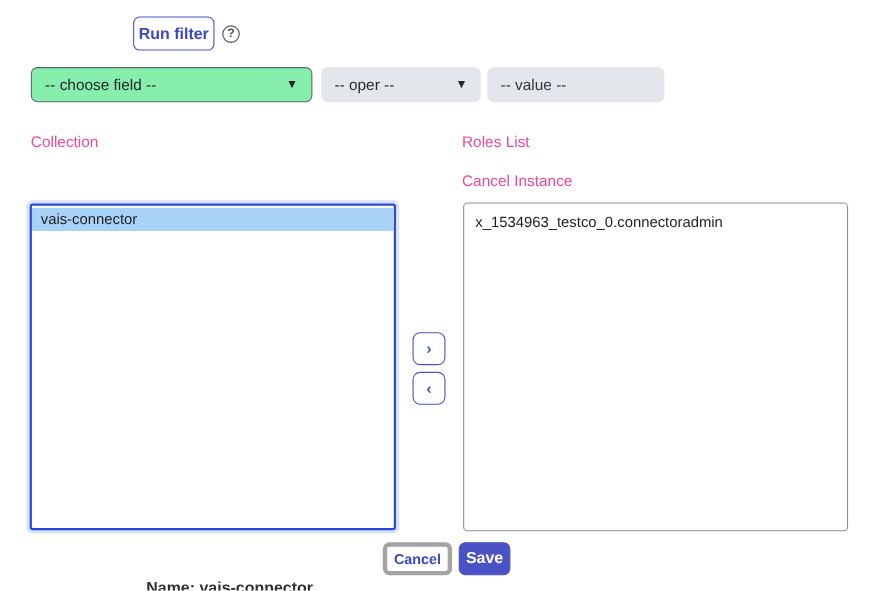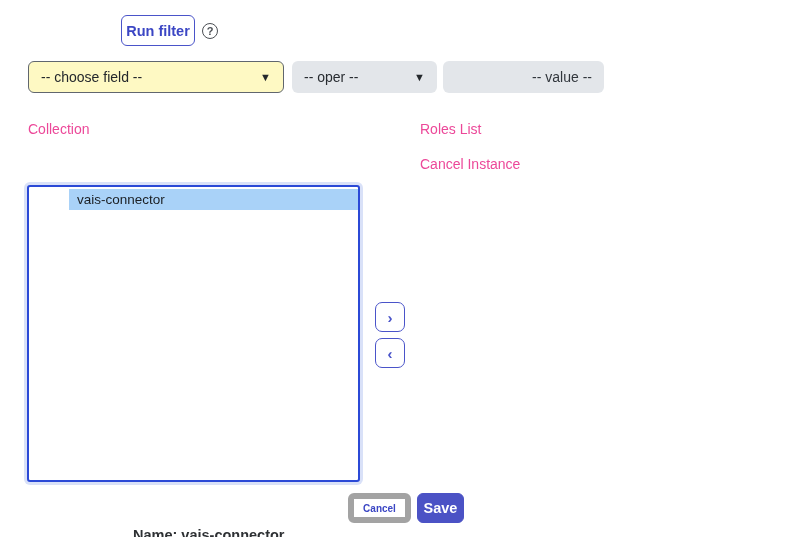--- a/index.html
+++ b/index.html
@@ -36,21 +36,21 @@
     border-radius: 50%;
     color: #4b4f54;
     font-size: 11px; font-weight: 700;
     display: flex; align-items: center; justify-content: center;
     line-height: 1;
   }
   
   .select-white {
     position: absolute; left: 28px; top: 61px;
     width: 256px; height: 32px;
-    background: #fef9c3;
+    background: #86efac;
     border: 1px solid #60666e;
     border-radius: 6px;
     display: flex; align-items: center; justify-content: space-between;
     padding: 0 12px;
     font-size: 14px; color: #24282c;
     cursor: pointer;
   }
   .select-gray {
     position: absolute; left: 292px; top: 61px;
     width: 145px; height: 32px;
@@ -67,21 +67,20 @@
   .value-input {
     position: absolute; left: 443px; top: 61px;
     width: 161px; height: 32px;
     background: #e3e6ea;
     border: none;
     border-radius: 6px;
     padding: 0 12px;
     font-size: 14px; color: #32373d;
     font-family: "Liberation Sans", "DejaVu Sans", sans-serif;
     outline: none;
-    text-align: right;
   }
   .value-input::placeholder { color: #32373d; opacity: 1; }
   
   .lbl {
     position: absolute;
     font-size: 14px;
     color: #ec4899;
     line-height: 16px;
     text-align: right;
   }
@@ -126,21 +125,20 @@
     border-radius: 4px;
     overflow: hidden;
     padding-top: 6px;
   }
   .list-item {
     font-size: 13.5px;
     color: #1b1f23;
     padding: 3px 8px;
     cursor: pointer;
     white-space: nowrap;
-    margin-left: 40px;
   }
   .list-item.selected { background: #a9d2f8; }
   .listbox-right .list-item { padding: 3px 10px; }
   
   .xfer-btn {
     position: absolute; left: 375px;
     width: 30px; height: 30px;
     background: #ffffff;
     border: 1px solid #4a54c9;
     border-radius: 7px;
@@ -150,24 +148,24 @@
     cursor: pointer;
     line-height: 1;
   }
   .xfer-right { top: 302px; }
   .xfer-left  { top: 338px; }
   
   .btn-cancel {
     position: absolute; left: 348px; top: 493px;
     width: 63px; height: 30px;
     background: #ffffff;
-    border: 6px solid #a3a3a3;
+    border: 4px solid #a3a3a3;
     border-radius: 6px;
     color: #3b46c4;
-    font-weight: 700; font-size: 10px;
+    font-weight: 700; font-size: 13px;
     display: flex; align-items: center; justify-content: center;
     cursor: pointer;
   }
   .btn-save {
     position: absolute; left: 417px; top: 493px;
     width: 47px; height: 30px;
     background: #4b52c5;
     border: 1px solid #4b52c5;
     border-radius: 6px;
     color: #ffffff;
@@ -210,19 +208,22 @@
   <button class="xfer-btn xfer-right">
     <span>›</span>
   </button>
   <button class="xfer-btn xfer-left">
     <span>‹</span>
   </button>
 
   <div class="lbl lbl-roles-list">Roles List</div>
   <div class="lbl lbl-manager">Cancel Instance</div>
 
+  <div class="listbox-right">
+    <div class="list-item">x_1534963_testco_0.connectoradmin</div>
+  </div>
 
   <button class="btn-cancel">Cancel</button>
   <button class="btn-save">Save</button>
 
   <div class="name-text">Name: vais-connector</div>
 
 </div>
 
 </body></html>

